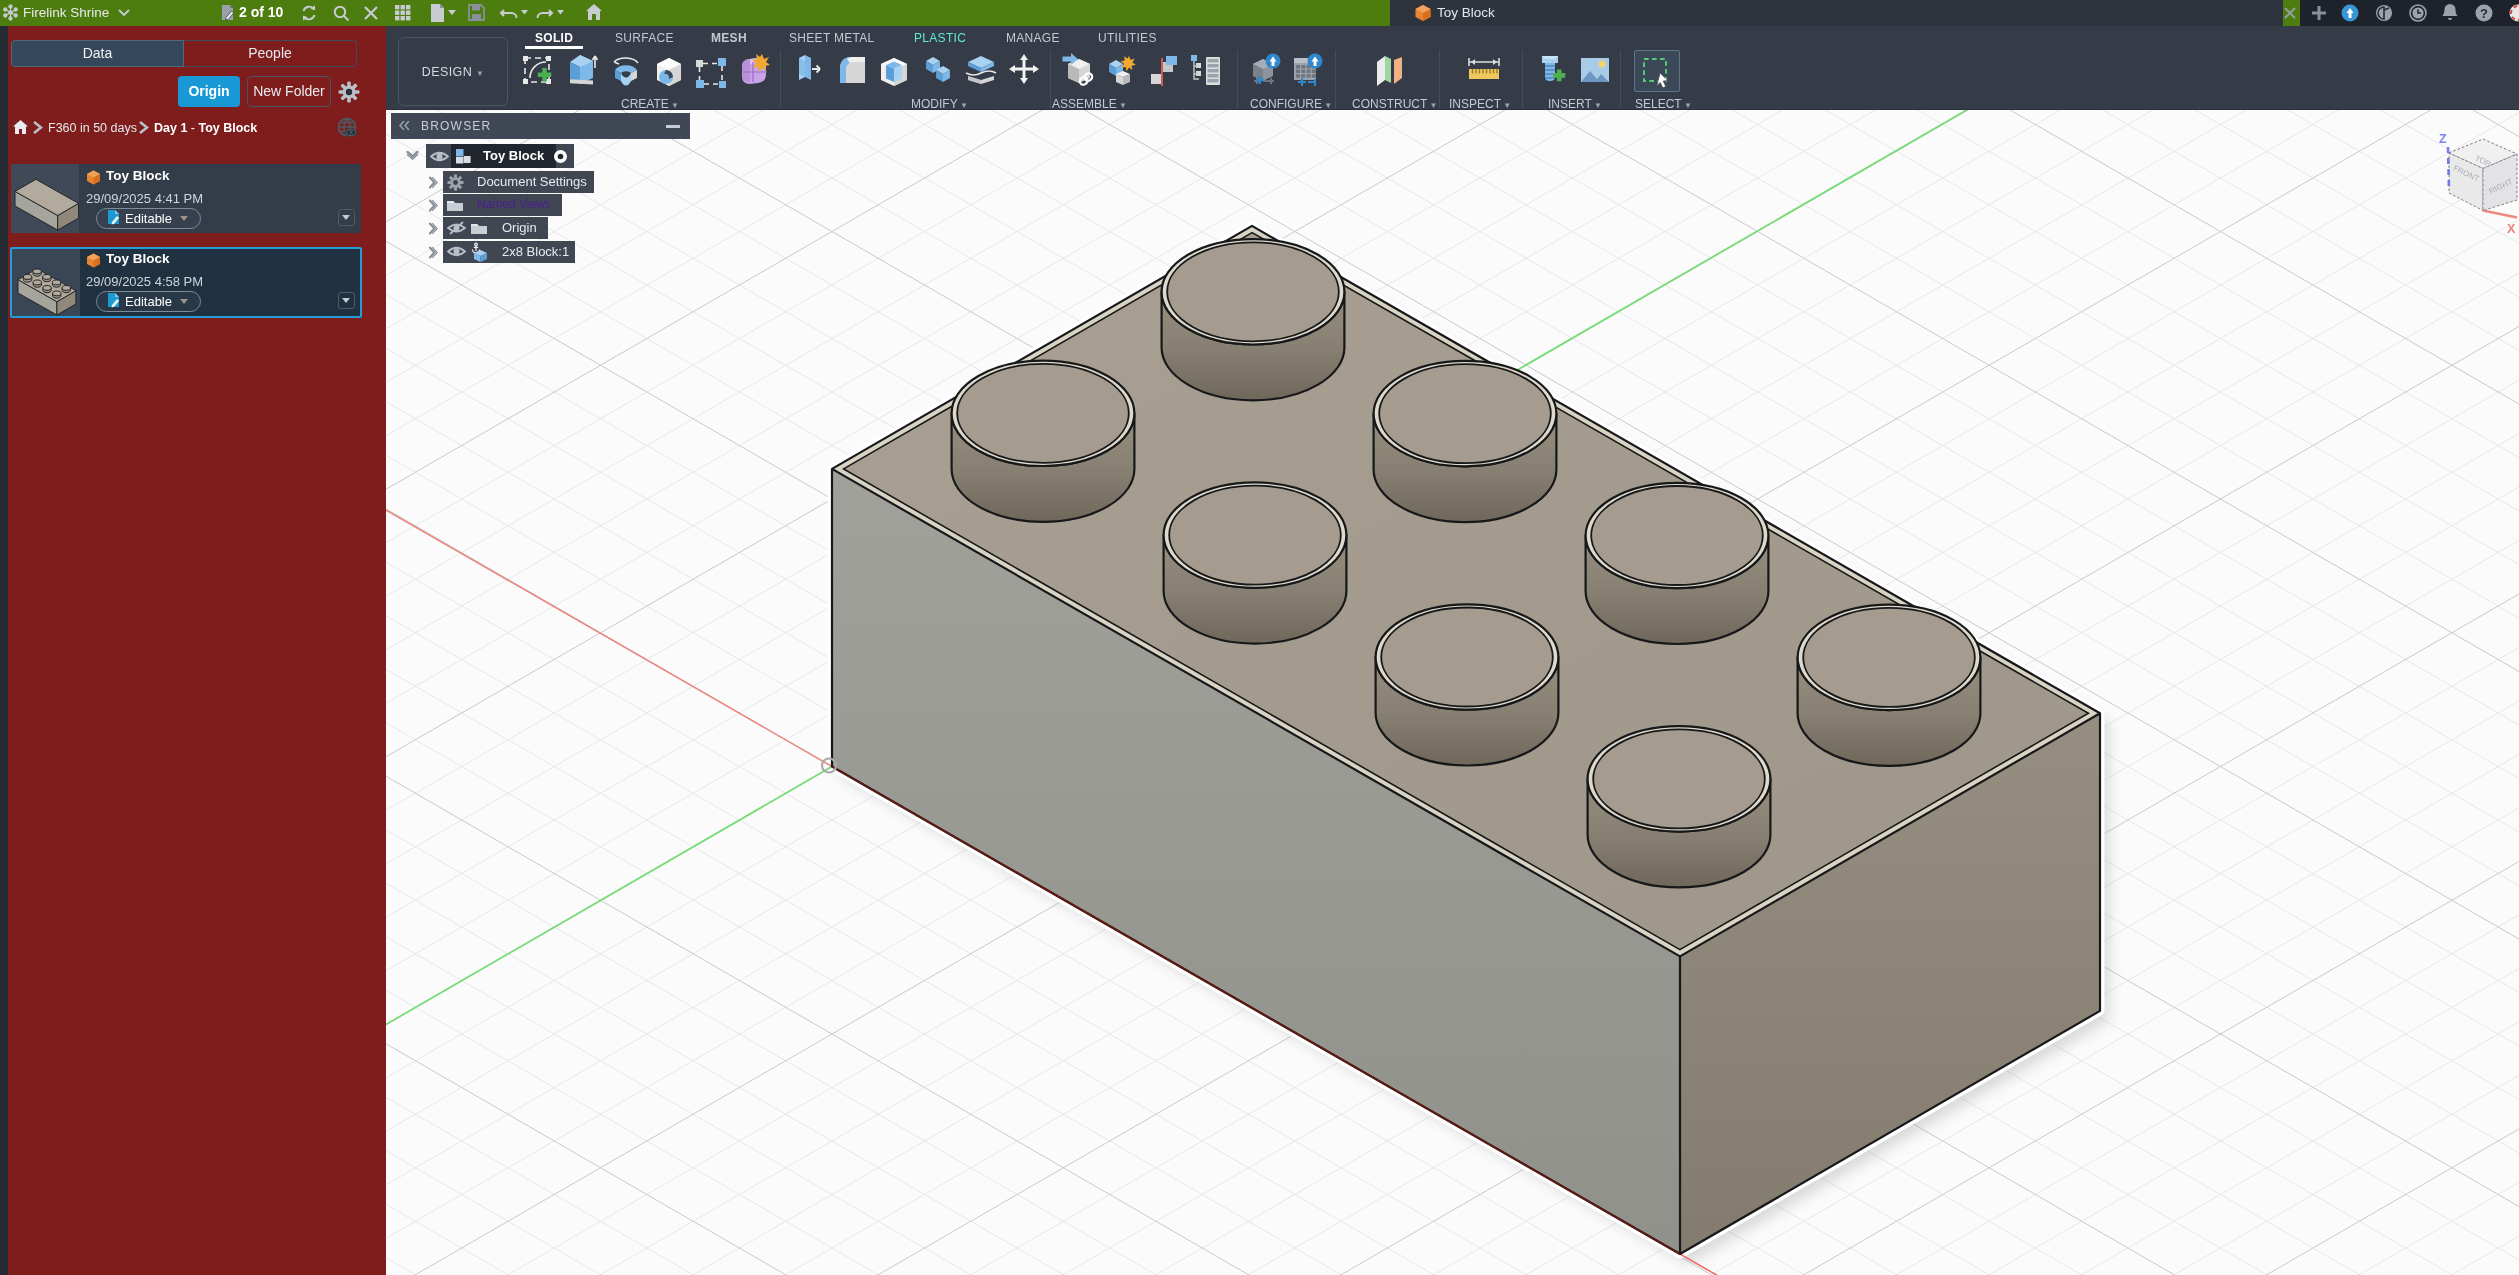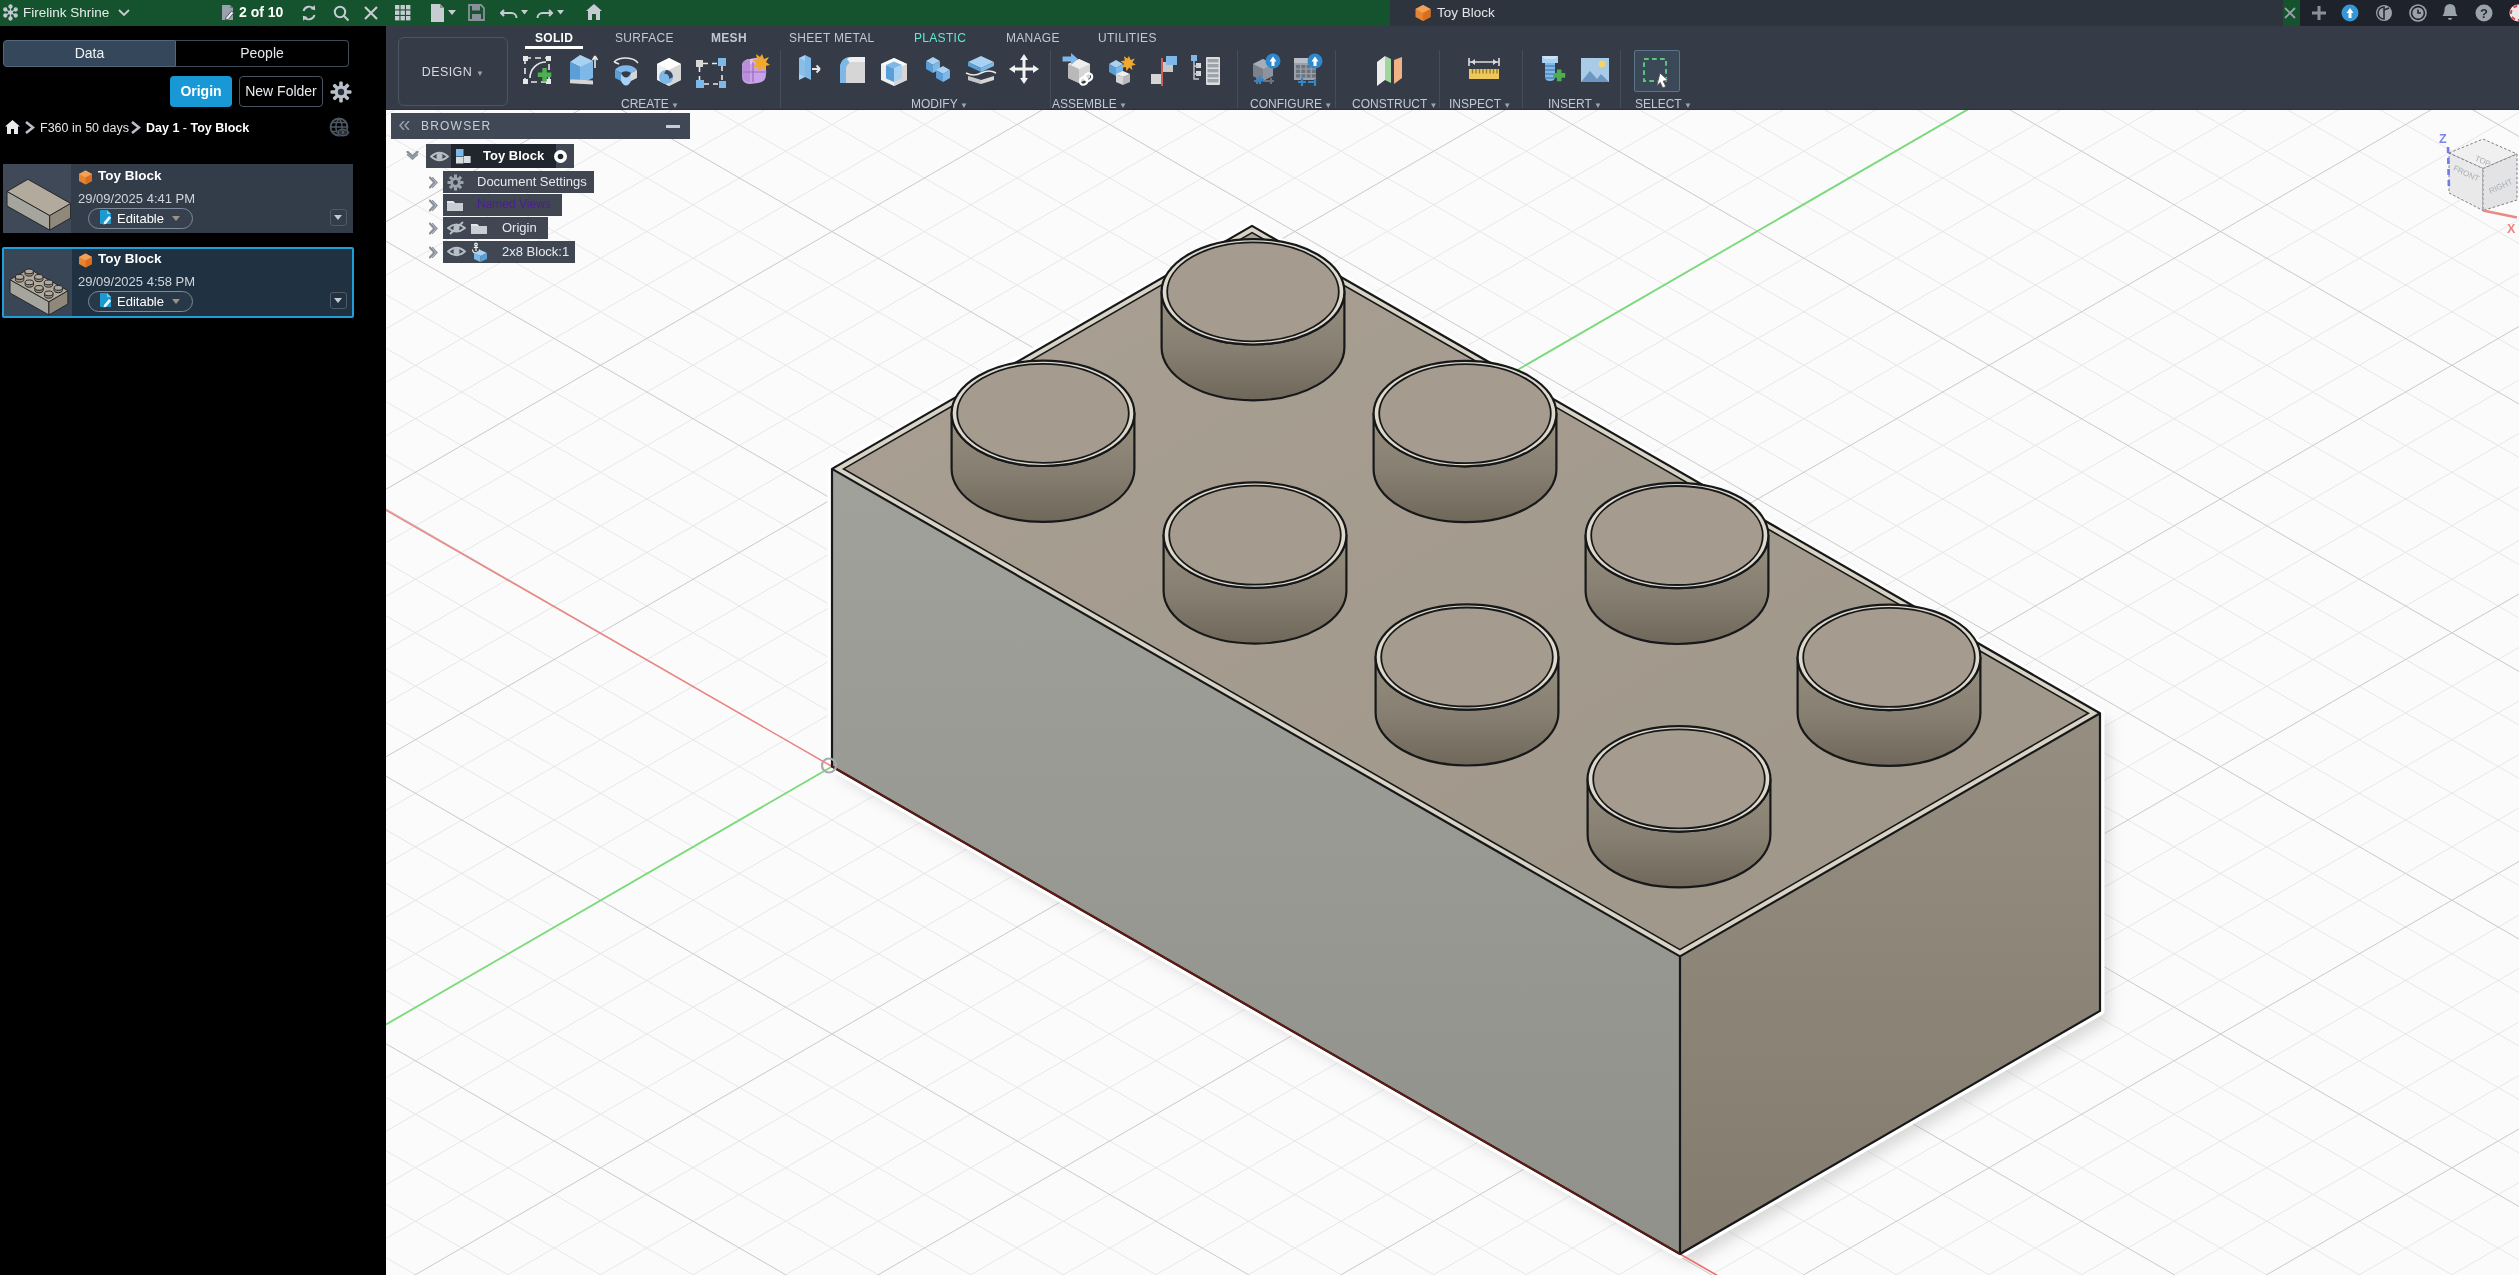--- a/index.html
+++ b/index.html
@@ -1,20 +1,20 @@
 <!DOCTYPE html>
 <html><head><meta charset="utf-8"><title>Autodesk Fusion</title>
 <style>
 *{margin:0;padding:0;box-sizing:border-box}
 html,body{width:2519px;height:1275px;overflow:hidden;background:#252a33;font-family:"Liberation Sans",sans-serif;}
 .abs{position:absolute}
-#topbar{left:0;top:0;width:2519px;height:26px;background:#14532d;color:#ccd1d8}
+#topbar{left:0;top:0;width:2519px;height:26px;background:#4d7c0f;color:#ccd1d8}
 #ltab{left:1390px;top:0;width:893px;height:26px;background:#2e343e}
 #rstrip{left:2300px;top:0;width:219px;height:26px;background:#1e232b}
-#panel{left:0;top:26px;width:406px;height:1249px;background:#000000}
+#panel{left:8px;top:26px;width:406px;height:1249px;background:#7f1d1d}
 #toolbar{left:386px;top:26px;width:2133px;height:84px;background:#353c48;border-bottom:1px solid #2c323c}
 #viewport{left:386px;top:110px;width:2133px;height:1165px;background:#fbfbfc;overflow:hidden}
 .grplab{position:absolute;top:71px;font-size:12px;color:#c3c9d1;white-space:nowrap}
 .sep{position:absolute;top:24px;width:1px;height:58px;background:#454d59}
 .brrow{position:absolute;background:rgba(56,63,75,0.96);color:#e6eaee;font-size:13px}
 </style></head>
 <body>
 <div id="topbar" class="abs">
     <div id="ltab" class="abs"></div>
     <div id="rstrip" class="abs"></div>

